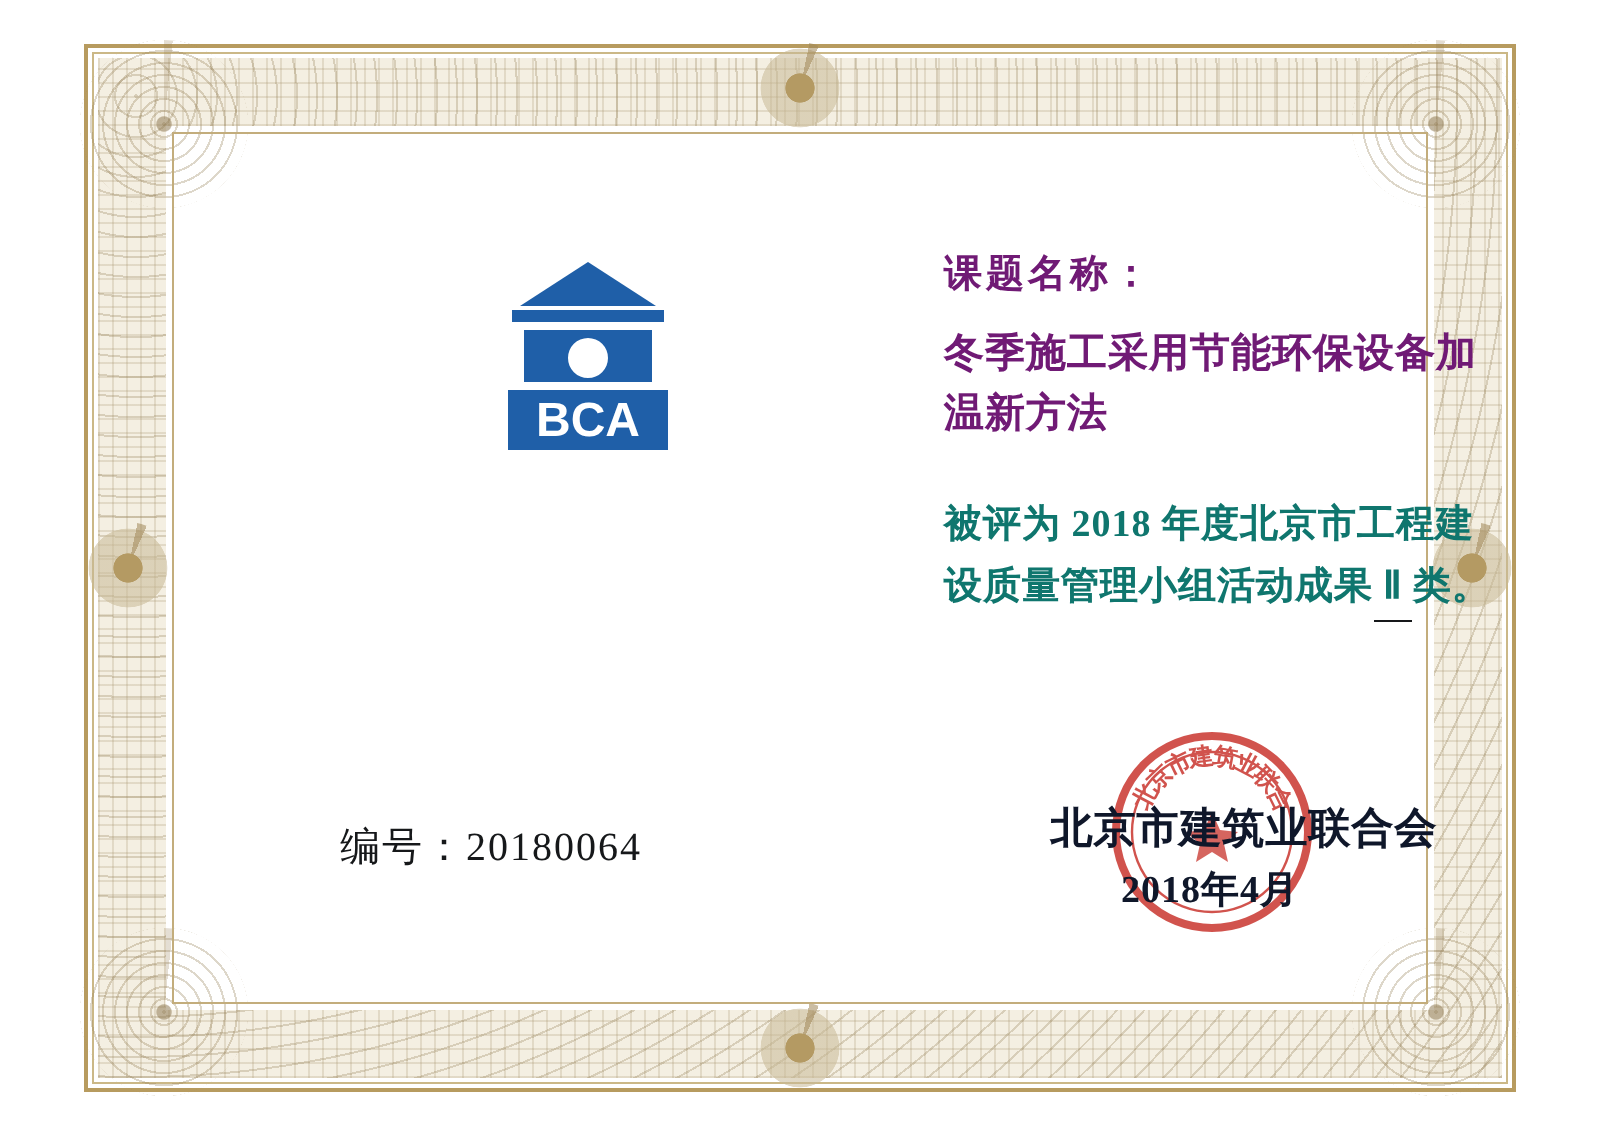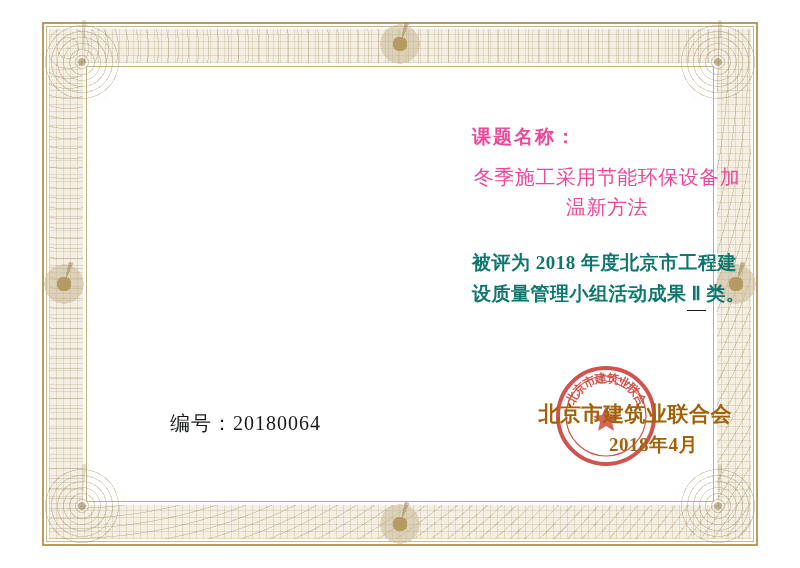--- a/index.html
+++ b/index.html
@@ -145,35 +145,34 @@
     letter-spacing: 1px;
     color: #16181a;
   }
 
   
   .right-col {
     position: absolute;
     left: 380px;
     top: 52px;
     width: 270px;
-    color: #ec4899;
+    color: #701a75;
   }
   .topic-label {
     font-size: 19px;
     letter-spacing: 2px;
     font-weight: 700;
     margin: 0 0 12px 0;
   }
   .topic-title {
     font-size: 20px;
-    font-weight: 400;
+    font-weight: 700;
     line-height: 1.5;
     margin: 0;
     letter-spacing: 0.5px;
-    text-align: center;
   }
 
   .award {
     position: absolute;
     left: 380px;
     top: 176px;
     width: 276px;
     font-size: 19px;
     font-weight: 700;
     line-height: 1.62;
@@ -182,25 +181,25 @@
   }
   .grade {
     display: inline-block;
     border-bottom: 1.5px solid #16181a;
     padding: 0 5px;
     font-weight: 700;
   }
 
   .issuer {
     position: absolute;
-    left: 364px;
+    left: 392px;
     top: 328px;
     width: 276px;
-    text-align: right;
-    color: #a16207;
+    text-align: center;
+    color: #0f172a;
   }
   .issuer-name {
     font-size: 21px;
     font-weight: 700;
     letter-spacing: 0.5px;
     margin: 0 0 4px 0;
   }
   .issuer-date {
     font-size: 19px;
     font-weight: 700;
@@ -240,20 +239,35 @@
 
   <div class="orn medallion" style="left:-1px; top:239px;"></div>
   <div class="orn medallion" style="right:-1px; top:239px;"></div>
   <div class="orn medallion" style="left:335px; top:-1px;"></div>
   <div class="orn medallion" style="left:335px; bottom:-1px;"></div>
 
   <div class="frame-inner-rule"></div>
 
   <div class="content">
 
+    <div class="logo">
+      <svg width="92" height="100" viewBox="0 0 92 100" xmlns="http://www.w3.org/2000/svg">
+        <g fill="#1f5fa8">
+
+          <path d="M46 2 L80 24 L12 24 Z"></path>
+          <rect x="8" y="26" width="76" height="6"></rect>
+
+          <path d="M14 36 h64 v26 h-64 z M46 40 a10 10 0 0 1 0 20 a10 10 0 0 1 0 -20 z" fill-rule="evenodd"></path>
+
+          <rect x="6" y="66" width="80" height="30"></rect>
+        </g>
+
+        <text x="46" y="89" text-anchor="middle" font-family="Liberation Sans, sans-serif" font-size="24" font-weight="bold" fill="#ffffff">BCA</text>
+      </svg>
+    </div>
 
 
     <div class="serial">编号：20180064</div>
 
     <div class="right-col">
       <p class="topic-label">课题名称：</p>
       <p class="topic-title">冬季施工采用节能环保设备加温新方法</p>
     </div>
 
     <div class="award">

